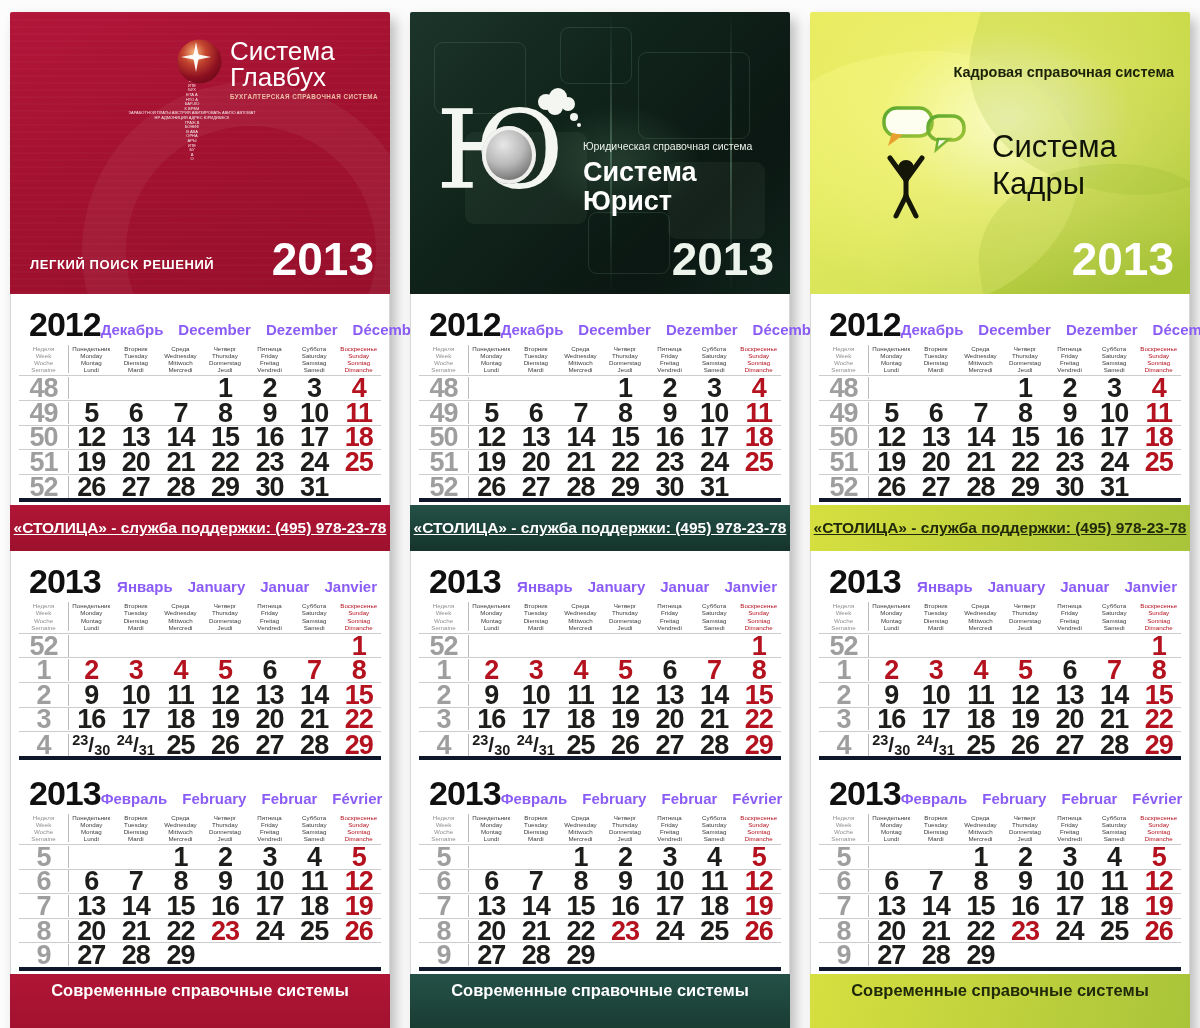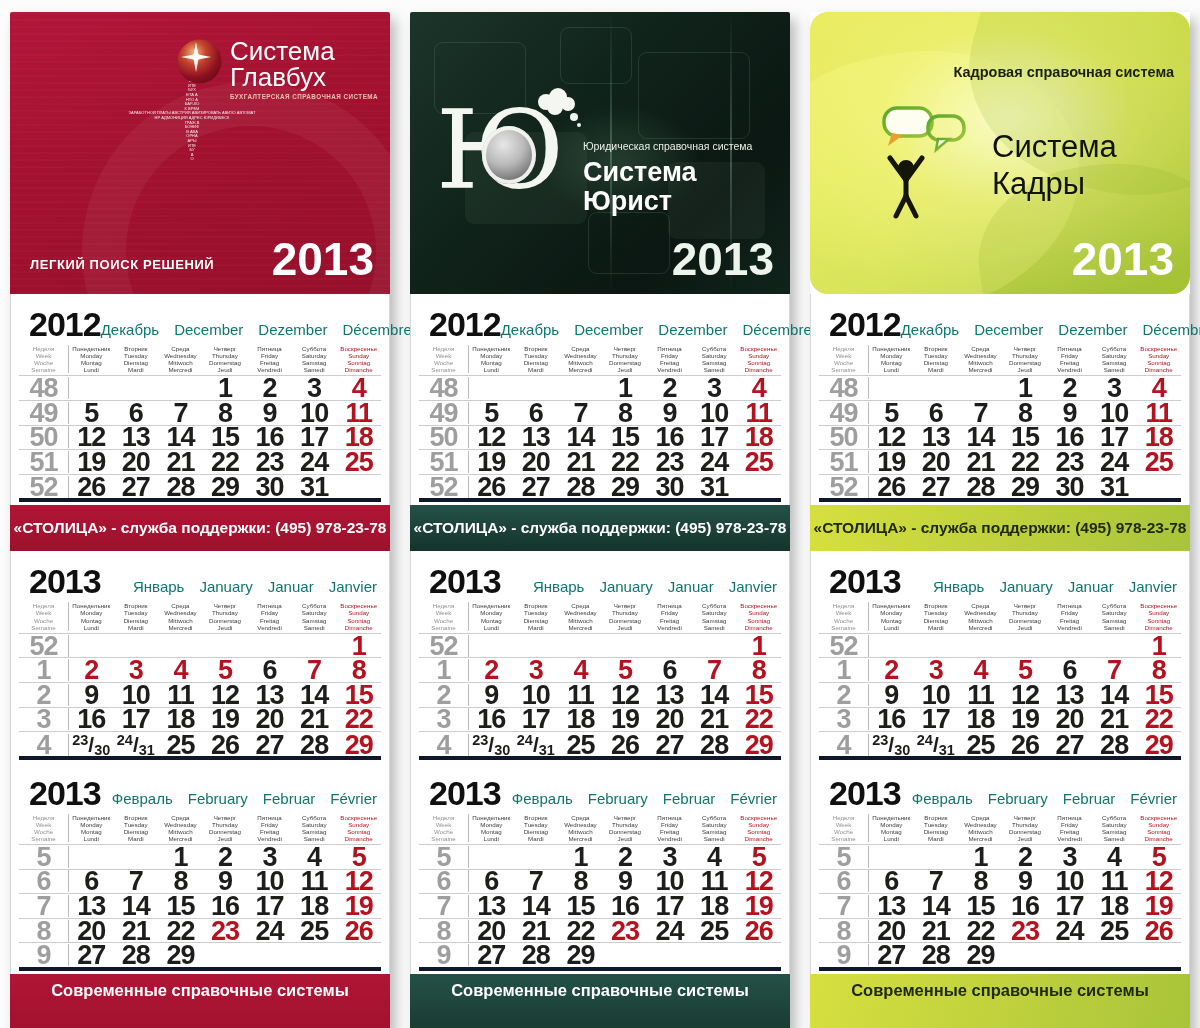--- a/index.html
+++ b/index.html
@@ -41,53 +41,53 @@
     box-shadow:0 0 0 4px rgba(244,246,242,.95) inset;}
   .yu-cloud{position:absolute;left:92px;top:-14px;}
   .yu-text{margin:40px 0 0 18px;color:#fff;}
   .yu-small{font-size:10.5px;color:#e9efe8;margin-bottom:6px;}
   .yu-brand{font-size:27px;line-height:29px;font-weight:700;color:#fdfefd;}
 
   
   .hdr-lime{background:
     radial-gradient(ellipse 420px 300px at 52% 38%,rgba(255,255,240,.85) 0%,rgba(244,243,130,.55) 30%,transparent 65%),
     radial-gradient(ellipse at 80% 90%,#a9c43a 0%,transparent 55%),
-    linear-gradient(150deg,#e9ec5d 0%,#dbe54c 35%,#c4d63e 70%,#b2cc38 100%); border-radius: 18px;}
+    linear-gradient(150deg,#e9ec5d 0%,#dbe54c 35%,#c4d63e 70%,#b2cc38 100%);}
   .blob{position:absolute;border-radius:46% 54% 52% 48%;background:rgba(255,255,150,.28);}
   .blob.dk{background:rgba(140,180,40,.18);}
   .kadry-small{position:absolute;right:16px;top:52px;font-size:14.5px;font-weight:700;color:#1b2208;z-index:2;}
   .kadry-row{position:absolute;left:66px;top:88px;display:flex;align-items:flex-start;z-index:2;}
   .kadry-brand{margin:28px 0 0 20px;font-size:31px;line-height:37px;color:#101408;font-weight:400;}
 
   
   .month-slot{background:#fff;border-left:1px solid #d8d8d8;border-right:1px solid #d8d8d8;}
   .month-sheet{padding:7px 8px 3px 8px;}
   .m-head{display:flex;align-items:flex-end;justify-content:space-between;height:40px;padding:0 4px 2px 10px;}
   .m-year{font-size:34px;font-weight:700;letter-spacing:-1px;color:#101010;line-height:34px;}
   .m-names{display:flex;gap:15px;padding-bottom:3px;}
-  .m-name{font-size:15px;font-weight:400;color:#0f766e;}
+  .m-name{font-size:15px;font-weight:700;color:#8b5cf6;}
   .grid-row{display:grid;grid-template-columns:50px repeat(7,1fr);}
   .wk-col{border-right:1px solid #bdbdbd;display:flex;flex-direction:column;align-items:center;justify-content:center;}
   .wd-row{padding:2px 0;}
   .wd-cell{display:flex;flex-direction:column;align-items:center;justify-content:center;}
   .wd-cell div{font-size:6.2px;line-height:7.1px;color:#3c3c3c;font-weight:400;}
   .wd-cell.sun div{color:#b5121f;}
   .wd-cell.wkhead div{color:#8f8f8f;}
   .day-row{border-top:1px solid #cccccc;height:23.6px;align-items:center;}
   .month-grid{border-bottom:4px solid #0f172a;}
   .wk-num{font-size:27px;font-weight:700;color:#9e9e9e;letter-spacing:-1px;line-height:22px;}
   .day{font-size:27px;font-weight:700;color:#1d1d1b;text-align:center;letter-spacing:-1px;line-height:22px;}
   .day.red{color:#b5121f;}
   .frac{display:inline-block;letter-spacing:0;}
   .frac .a{font-size:14.5px;position:relative;top:-7px;}
   .frac .sl{font-size:21px;}
   .frac .b{font-size:14.5px;position:relative;top:3px;}
 
   
-  .banner{display:flex;flex-direction:column;align-items:center;justify-content:center;text-align:right;}
+  .banner{display:flex;flex-direction:column;align-items:center;justify-content:center;text-align:right;text-decoration:underline;}
   .b1{height:46px;font-size:15.5px;font-weight:700;}
   .b2{height:49px;}
   .b2 .l1{font-size:16.5px;font-weight:700;line-height:19px;}
   .b2 .l2{font-size:13.5px;font-weight:700;line-height:16px;}
   .cal--green .b2 .l1,.cal--green .b2 .l2{font-size:14.5px;line-height:17px;}
   .cal--lime .b2 .l1{font-size:15.5px;}.cal--lime .b2 .l2{font-size:15px;}
   .cal-footer{height:68px;padding-top:7px;border-radius:0 0 2px 2px;}
   .footer-title{text-align:center;font-size:16.5px;font-weight:700;}
 
   .cal--red .banner,.cal--red .cal-footer{background:linear-gradient(180deg,#b01536,#9d112d);color:#fff;}

